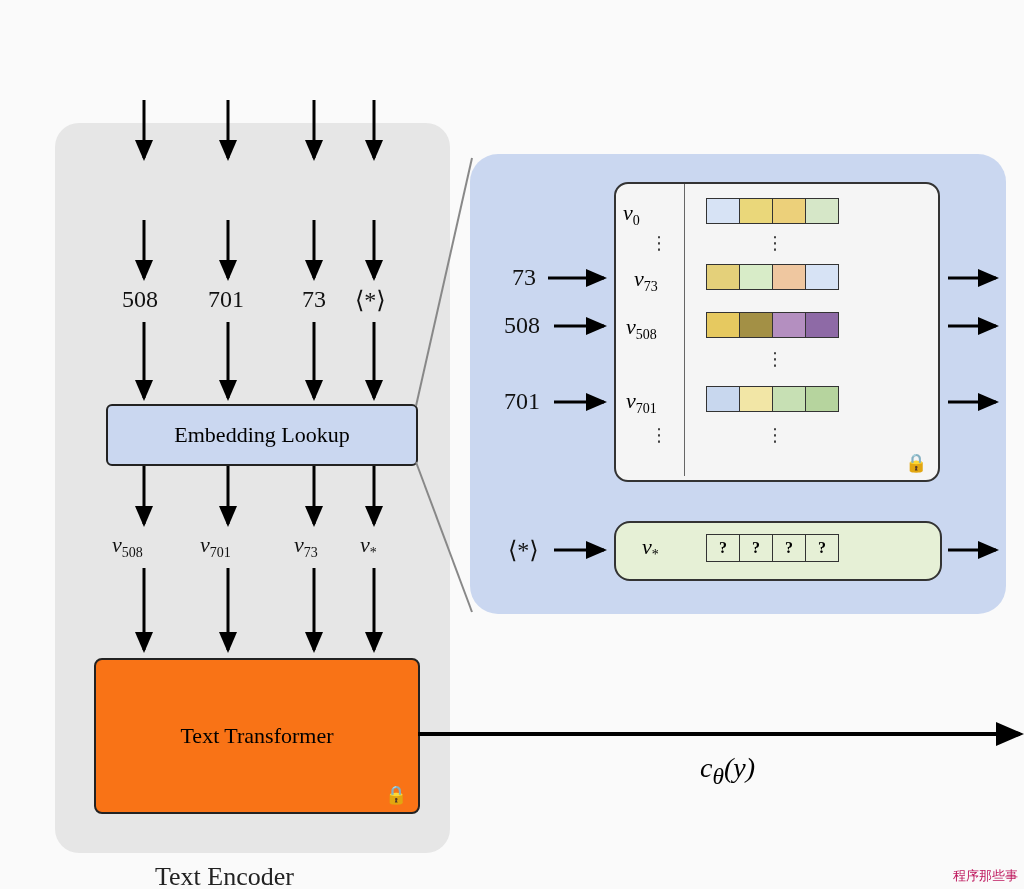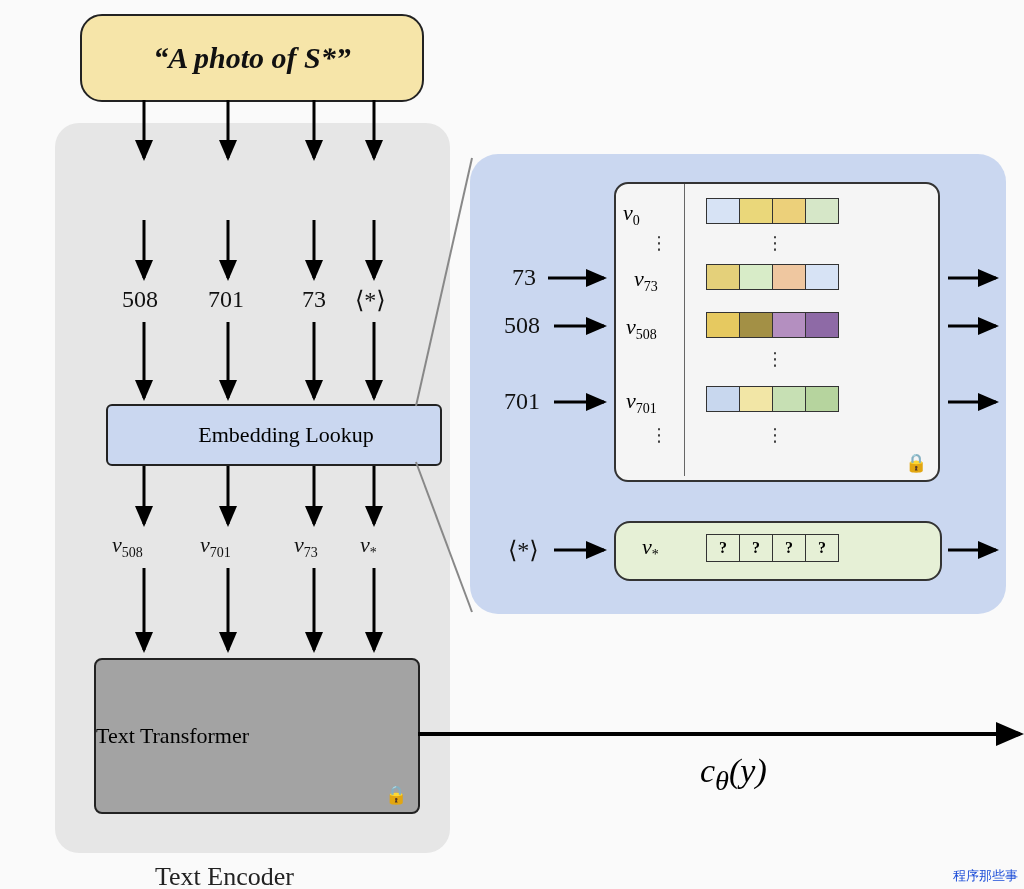--- a/index.html
+++ b/index.html
@@ -2,53 +2,50 @@
 <html><head>
 <meta charset="utf-8">
 <style>
   html,body{margin:0;padding:0;background:#fafafa;font-family:"Times New Roman",serif;}
   .stage{position:relative;width:1024px;height:889px;background:#fafafa;overflow:hidden;}
   .text-encoder-box{position:absolute;left:55px;top:123px;width:395px;height:730px;background:#e6e6e6;border-radius:24px;}
   .text-encoder-label{position:absolute;left:155px;top:862px;font-size:26px;color:#222;}
   .input-box{position:absolute;left:80px;top:14px;width:340px;height:84px;background:#f6e5a9;border:2px solid #222;border-radius:22px;display:flex;align-items:center;justify-content:center;}
   .input-text{font-size:30px;font-style:italic;font-weight:bold;color:#111;}
   .tokenizer-box{position:absolute;left:120px;top:162px;width:272px;height:54px;background:#d8ebc8;border:2px solid #222;border-radius:6px;display:flex;align-items:center;justify-content:center;font-size:22px;}
-  .embedding-box{position:absolute;left:106px;top:404px;width:308px;height:58px;background:#cad7f0;border:2px solid #222;border-radius:6px;display:flex;align-items:center;justify-content:center;font-size:22px;padding-left:24px;}
-  .transformer-box{position:absolute;left:94px;top:658px;width:322px;height:152px;background:#a3a3a3;border:2px solid #222;border-radius:8px;display:flex;align-items:center;justify-content:flex-start;font-size:22px;position:absolute;}
+  .embedding-box{position:absolute;left:106px;top:404px;width:308px;height:58px;background:#cad7f0;border:2px solid #222;border-radius:6px;display:flex;align-items:center;justify-content:center;font-size:22px;}
+  .transformer-box{position:absolute;left:94px;top:658px;width:322px;height:152px;background:#f97316;border:2px solid #222;border-radius:8px;display:flex;align-items:center;justify-content:center;font-size:22px;position:absolute;}
   .lock{position:absolute;right:10px;bottom:6px;font-size:18px;}
   .token-label{position:absolute;font-size:24px;color:#111;}
   .vec-label{position:absolute;font-size:22px;font-style:italic;color:#111;}
   .vec-label sub{font-size:14px;font-style:normal;}
   .detail-panel{position:absolute;left:470px;top:154px;width:536px;height:460px;background:#cad7f0;border-radius:28px;}
   .detail-table{position:absolute;left:614px;top:182px;width:322px;height:296px;background:#f5f5f5;border:2px solid #333;border-radius:14px;}
   .detail-split{position:absolute;left:684px;top:184px;width:0;height:292px;border-left:1px solid #666;}
   .vlabel{position:absolute;font-style:italic;font-size:22px;}
   .vlabel sub{font-size:14px;font-style:normal;}
   .cells{position:absolute;display:flex;gap:0;border:1px solid #333;}
   .cells span{width:32px;height:24px;border-right:1px solid #333;}
   .cells span:last-child{border-right:none;}
   .vdots{position:absolute;font-size:18px;color:#333;}
   .newvec-box{position:absolute;left:614px;top:521px;width:324px;height:56px;background:#e6f0d6;border:2px solid #333;border-radius:16px;}
   .qcells{position:absolute;display:flex;gap:0;border:1px solid #333;}
   .qcells span{width:32px;height:26px;border-right:1px solid #333;display:flex;align-items:center;justify-content:center;font-size:16px;font-weight:bold;}
   .qcells span:last-child{border-right:none;}
-  .ctheta{position:absolute;left:700px;top:752px;font-size:34px;font-style:italic;text-align:center;}
-  .watermark{position:absolute;right:6px;bottom:4px;font-size:13px;color:#1d4ed8;margin-top:16px;}
+  .ctheta{position:absolute;left:700px;top:752px;font-size:28px;font-style:italic;text-align:center;}
+  .watermark{position:absolute;right:6px;bottom:4px;font-size:13px;color:#be185d;margin-top:16px;}
   svg.arrows{position:absolute;left:0;top:0;width:1024px;height:889px;pointer-events:none;}
 </style>
 </head>
 <body>
 
 <div class="stage">
 
   <div class="text-encoder-box"></div>
 
-  <div class="input-box">
-    <span class="input-text">“A photo of S*”</span>
-  </div>
 
 
   <span class="token-label" style="left:122px;top:286px">508</span>
   <span class="token-label" style="left:208px;top:286px">701</span>
   <span class="token-label" style="left:302px;top:286px">73</span>
   <span class="token-label" style="left:355px;top:286px">⟨*⟩</span>
 
   <div class="embedding-box">
     <span>Embedding Lookup</span>
   </div>

